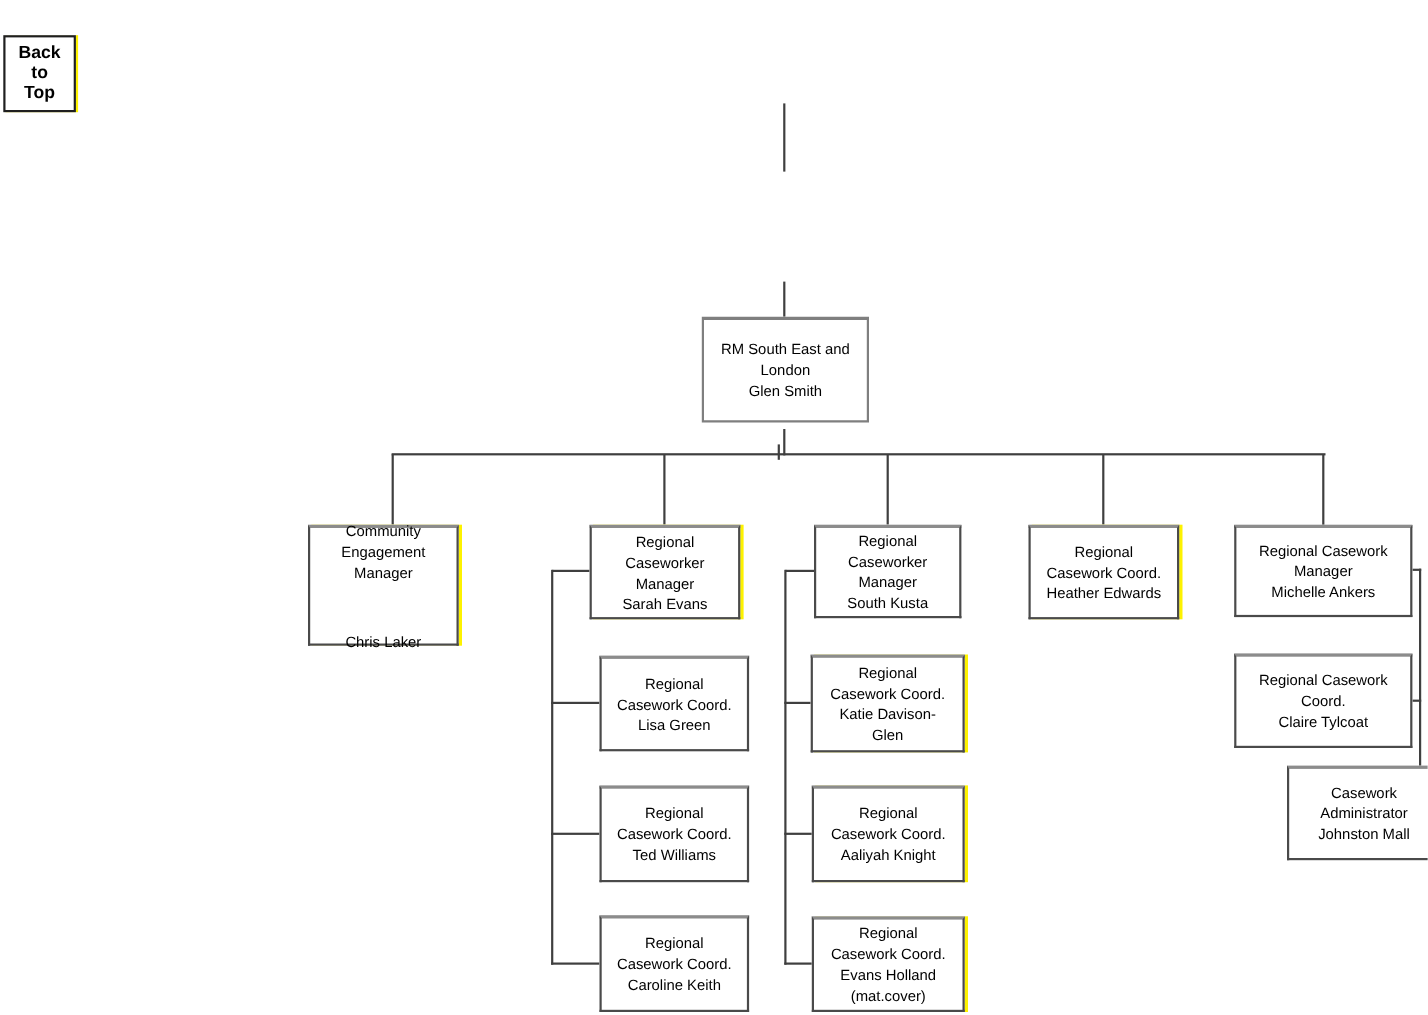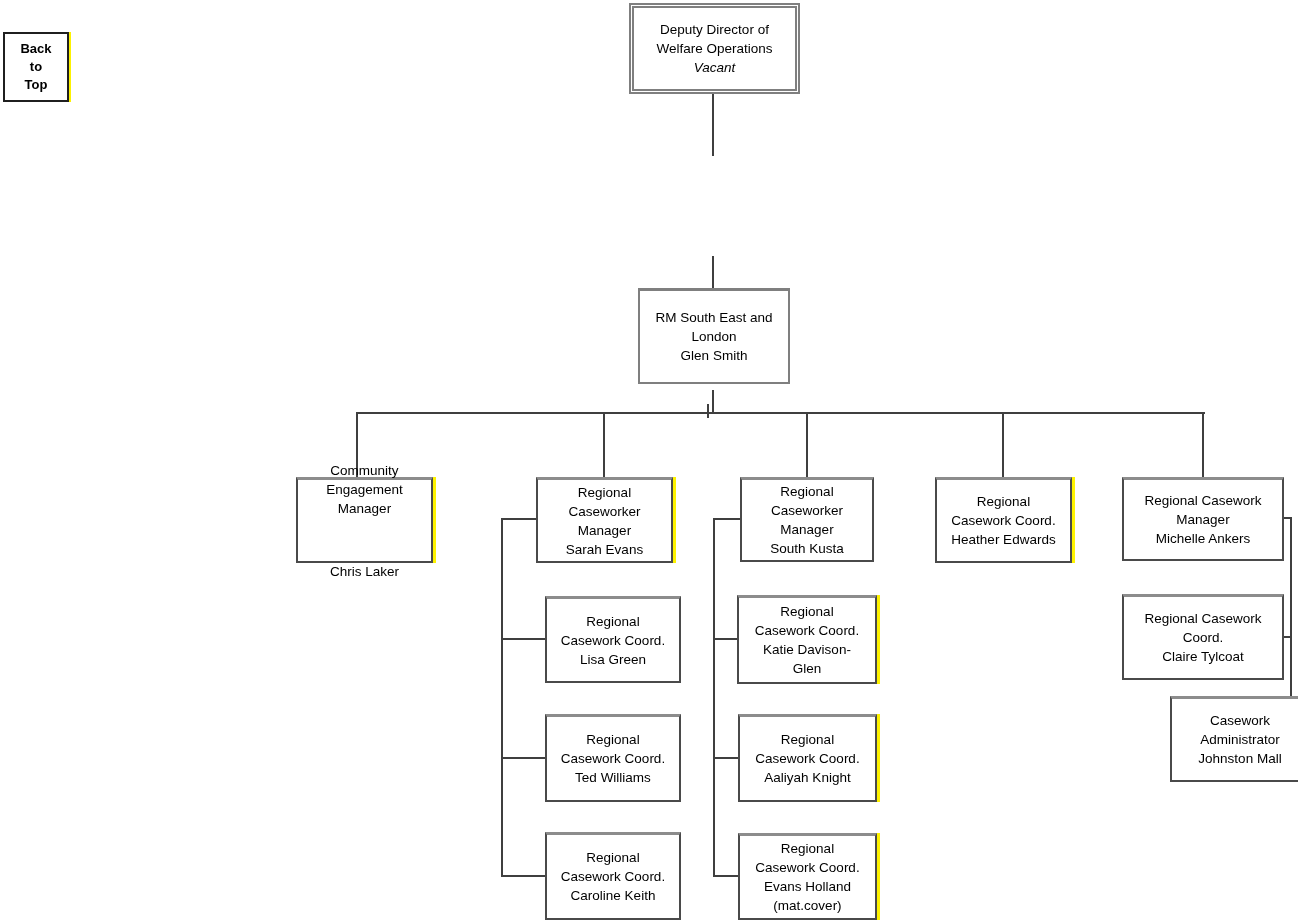--- a/index.html
+++ b/index.html
@@ -54,21 +54,21 @@
     position: absolute;
     left: 3px; top: 32px; width: 66px; height: 70px;
     box-sizing: border-box;
     border: 2px solid #1f1f1f;
     box-shadow: 2px 0 0 0 #fdf200;
     display: flex;
     align-items: center;
     justify-content: center;
     text-align: center;
     font-weight: bold;
-    font-size: 13px;
+    font-size: 16px;
     line-height: 18px;
     white-space: pre-line;
     cursor: pointer;
     z-index: 3;
     background: #ffffff;
   }
   
   .line {
     position: absolute;
     background: #3f3f3f;
@@ -77,35 +77,29 @@
 </style>
 </head>
 <body>
 
 <div id="canvas">
 
   <div id="back-to-top">Back
 to
 Top</div>
 
-  <div class="node double" style="left:629px; top:3px; width:171px; height:91px;">
-    <div class="inner-border"></div>
-    <div class="role">Deputy Director of
-Welfare Operations</div>
-    <div class="name italic">Vacant</div>
-  </div>
 
 
   <div class="node" style="left:638px; top:288px; width:152px; height:96px;">
     <div class="role">RM South East and
 London</div>
     <div class="name">Glen Smith</div>
   </div>
 
-  <div class="node dark-sides hl" style="left:296px; top:477px; width:137px; height:86px;gap:44px;">
+  <div class="node dark-sides hl" style="left:280px; top:477px; width:137px; height:110px;gap:44px;">
     <div class="role">Community
 Engagement
 Manager</div>
     <div class="name">Chris Laker</div>
   </div>
 
   <div class="node dark-sides hl" style="left:536px; top:477px; width:137px; height:86px;">
     <div class="role">Regional
 Caseworker
 Manager</div>

